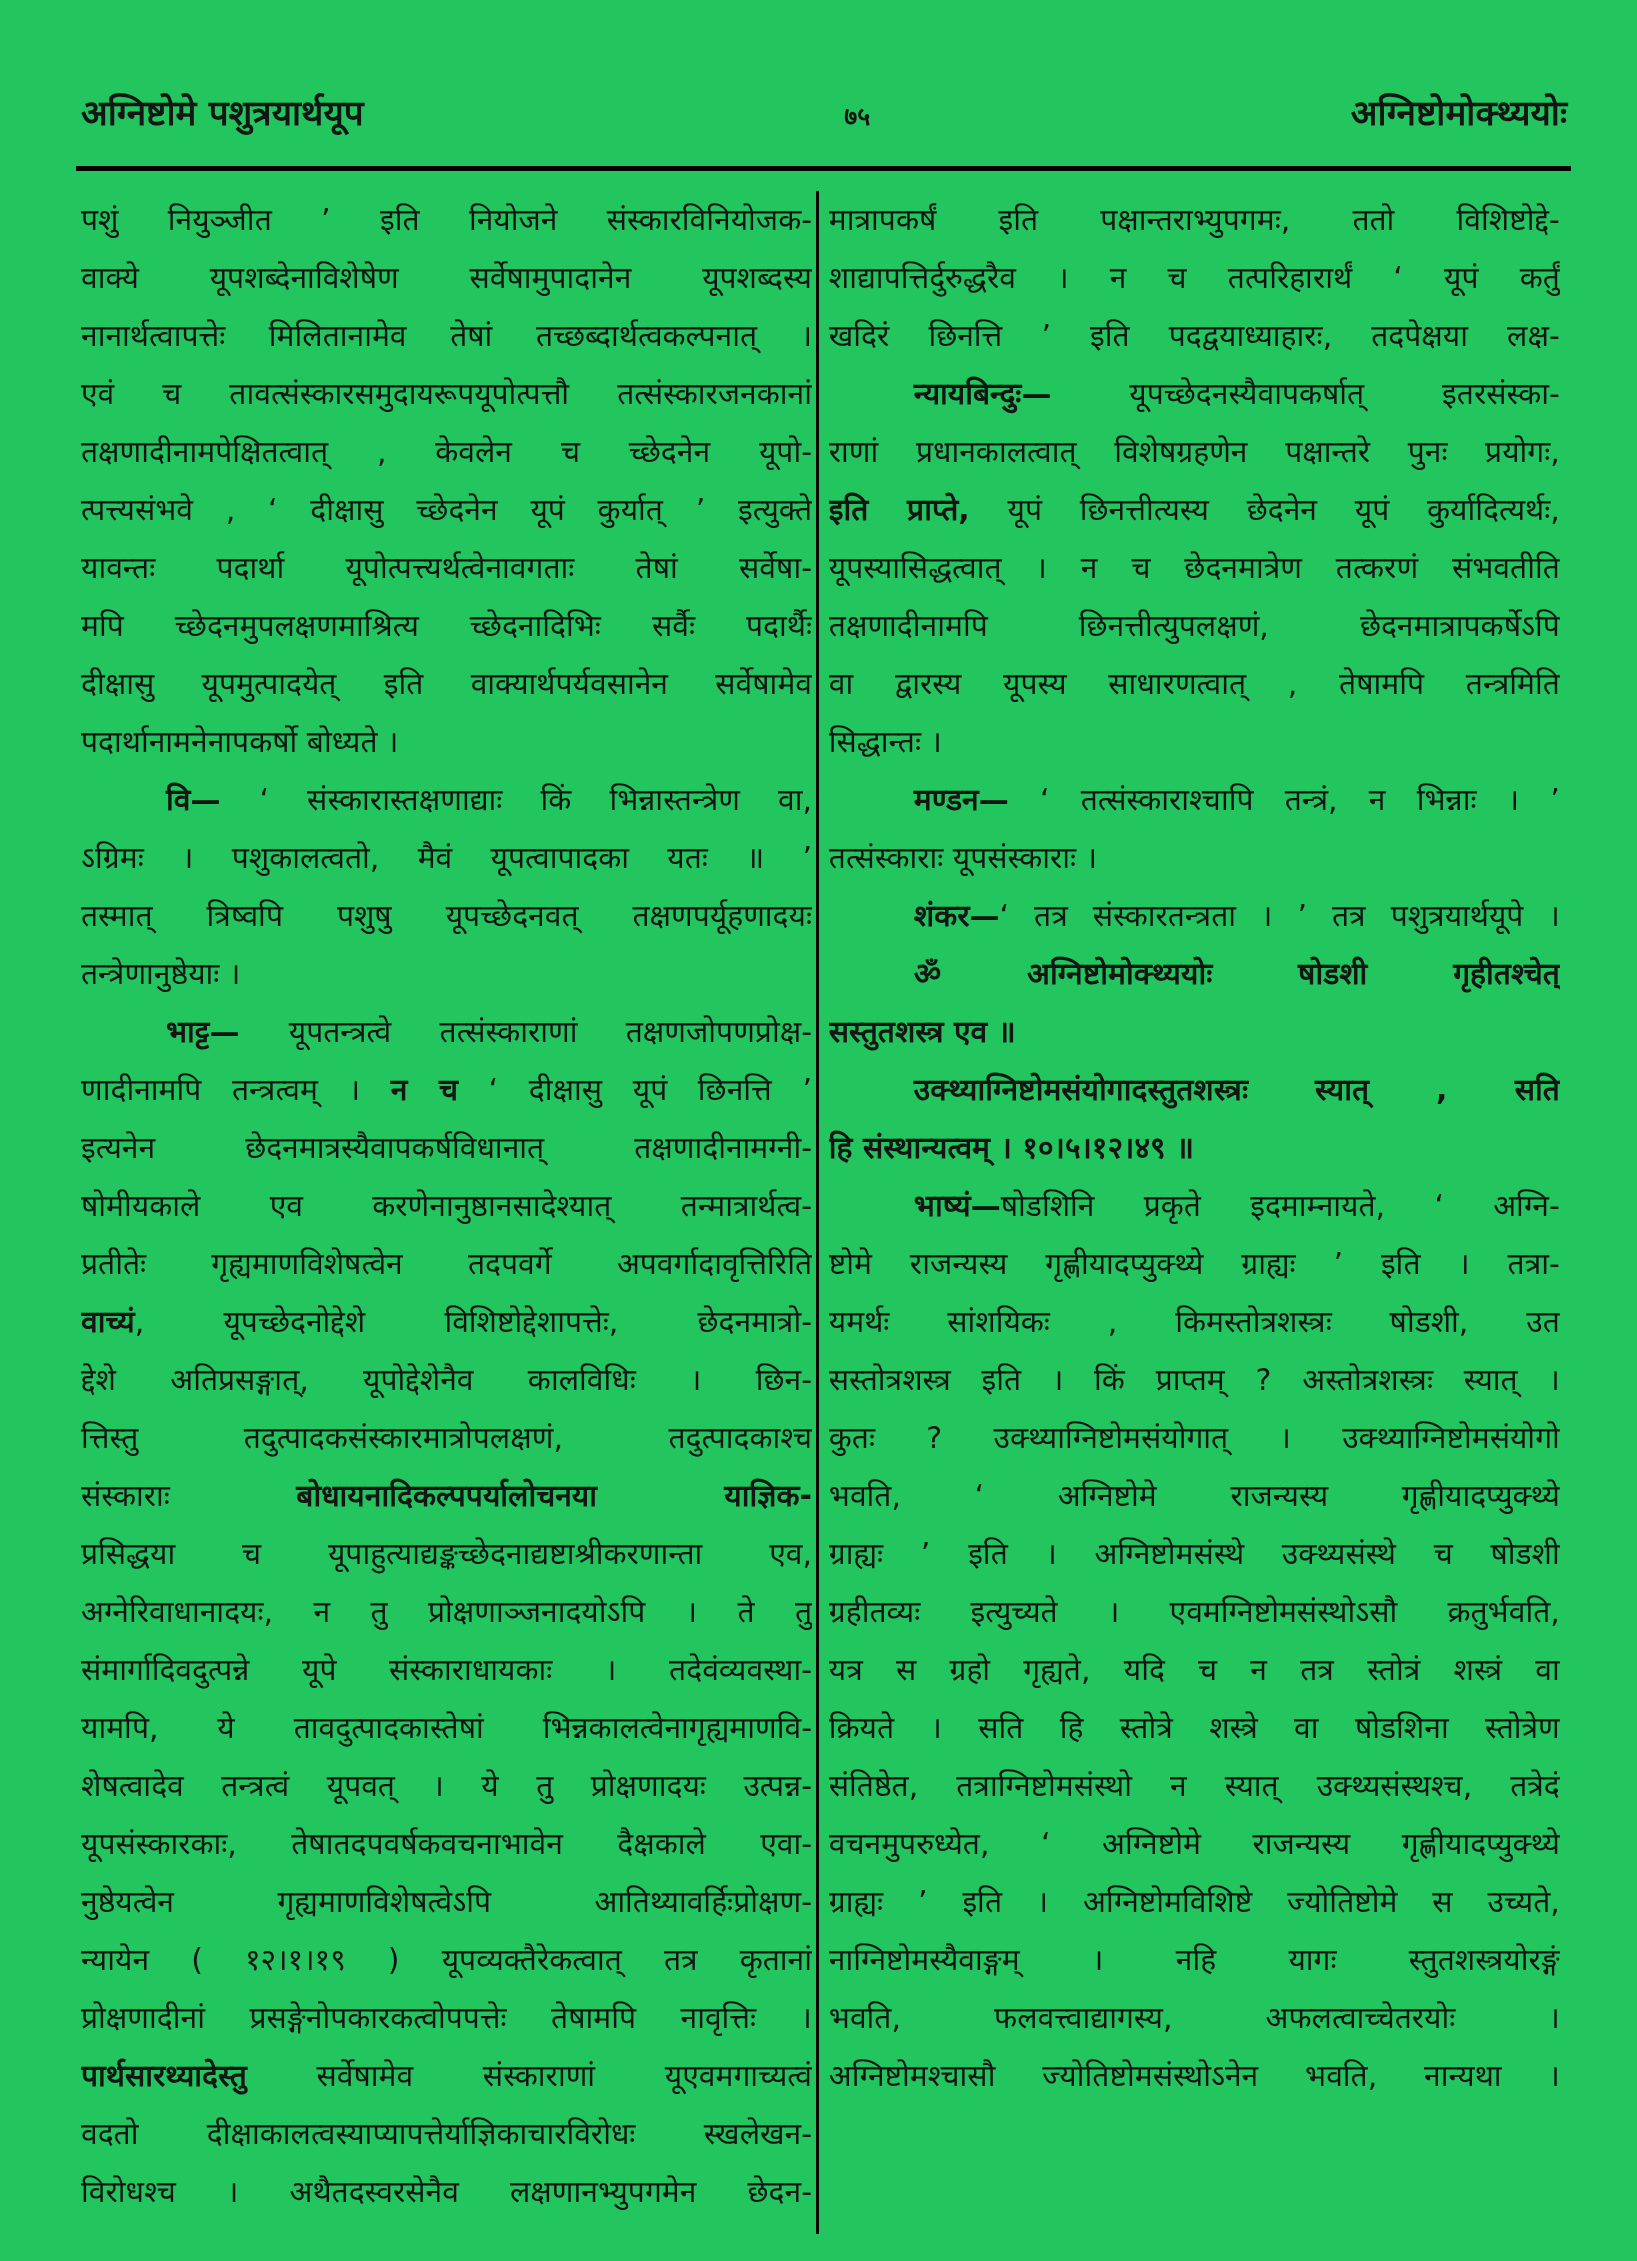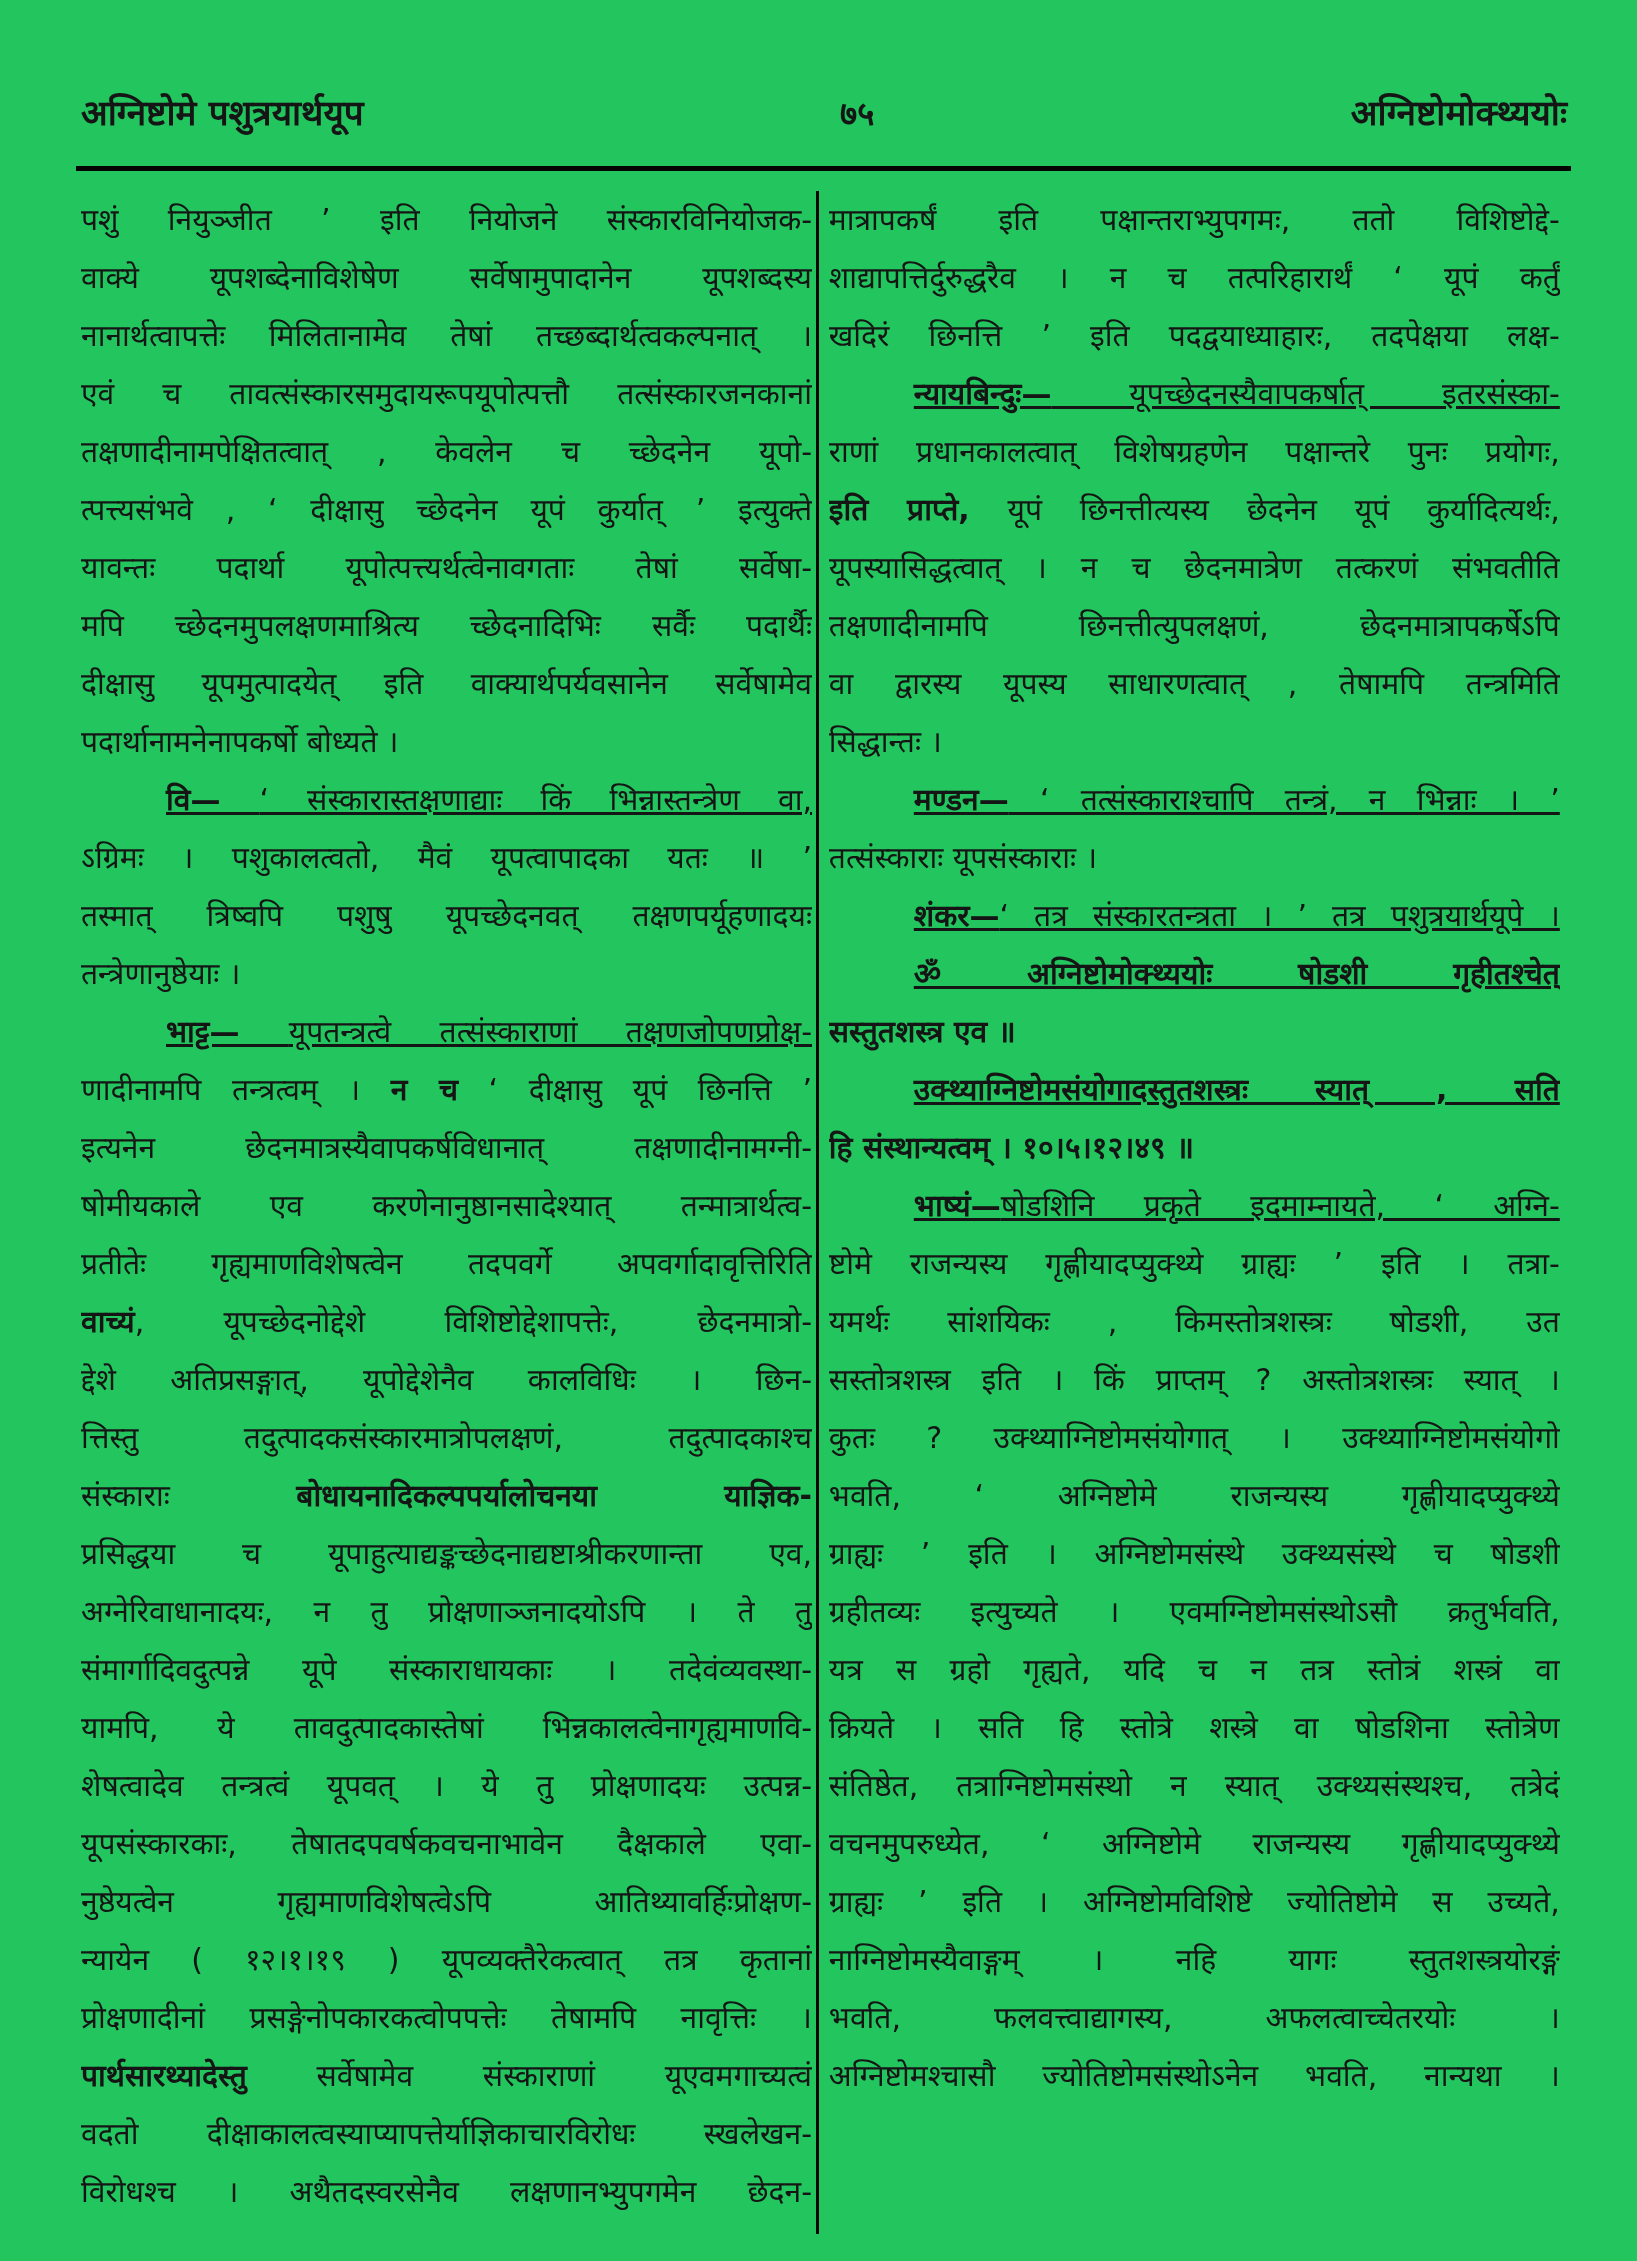--- a/index.html
+++ b/index.html
@@ -10,21 +10,21 @@
     background:#22c55e;
     font-family:"DejaVu Sans", sans-serif;
     color:#151515;
     overflow:hidden;
   }
   .running-header{
     position:absolute;top:88px;left:81px;right:71px;
     display:flex;justify-content:space-between;align-items:baseline;
     font-size:35px;font-weight:bold;
   }
-  .running-header .page-number{font-size:33px;font-weight:bold;}
+  .running-header .page-number{font-size:25px;font-weight:bold;}
   .header-rule{
     position:absolute;top:166px;left:76px;right:67px;height:5.3px;
     background:#050505;
   }
   .columns{
     position:absolute;top:191px;left:81px;right:68px;
     display:flex;align-items:stretch;
   }
   .column{width:731px;}
   .column-divider{
@@ -33,21 +33,21 @@
     min-height:2043px;
   }
   .line{
     font-size:30px;
     line-height:58px;
     height:58px;
     text-align:justify;
     overflow:hidden;
   }
   .line.j::after{content:"";display:inline-block;width:100%;height:0;}
-  .line.indent{text-indent:85px;text-decoration:underline;}
+  .line.indent{text-indent:85px;}
   .b{font-weight:bold;}
 </style>
 </head>
 <body>
 
 <div class="page">
 
   <div class="running-header">
     <span>अग्निष्टोमे पशुत्रयार्थयूप</span>
     <span class="page-number">७५</span>

